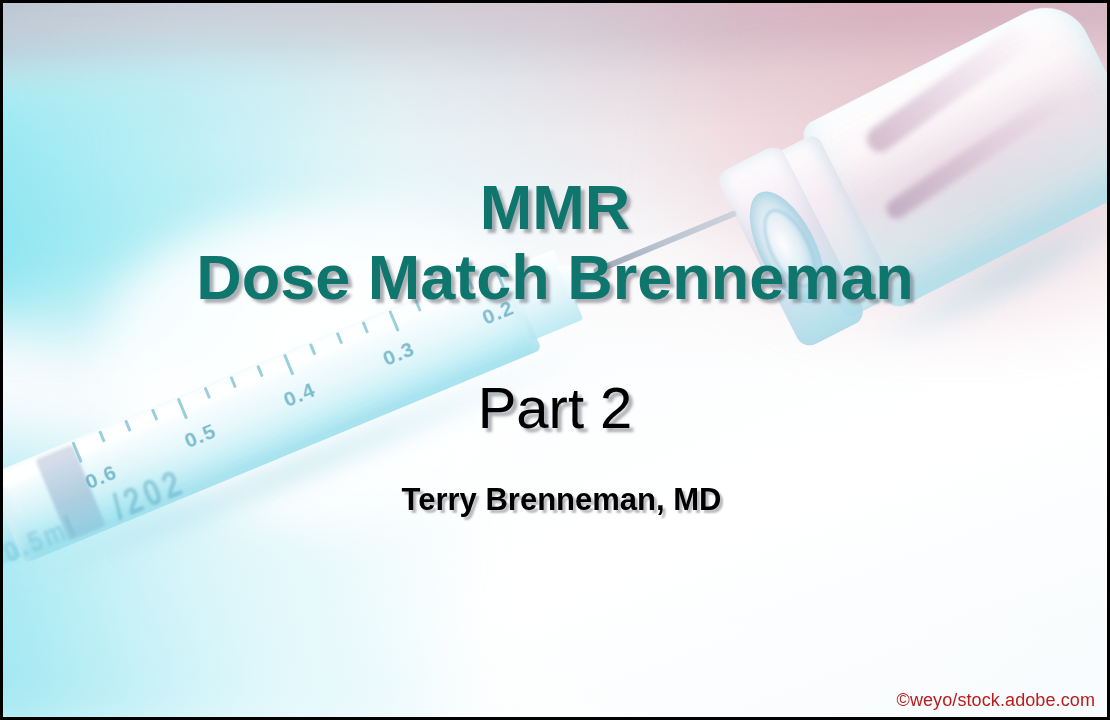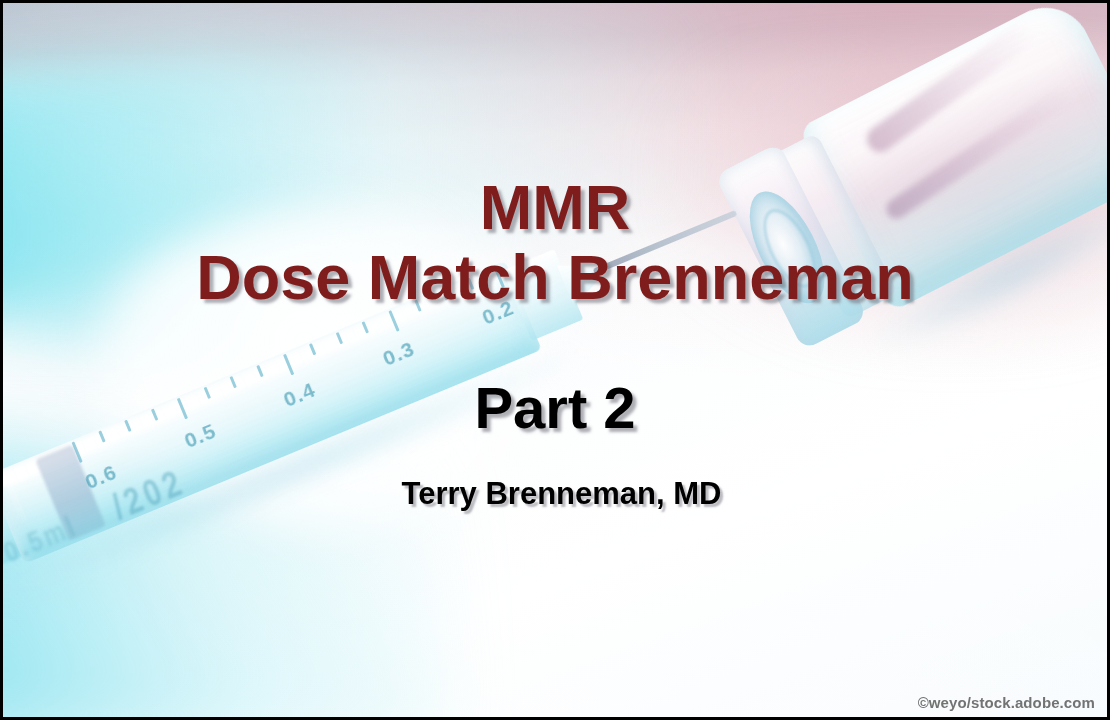--- a/index.html
+++ b/index.html
@@ -384,38 +384,38 @@
     flex-direction: column;
     align-items: center;
     pointer-events: none;
   }
   .text-layer > * { pointer-events: auto; }
 
   .title {
     margin: 0;
     width: 100%;
     text-align: center;
-    color: #7f1d1d;
+    color: #0f766e;
     font-weight: 700;
     font-size: 63px;
     line-height: 1.08;
     letter-spacing: 0px;
     text-shadow: 4px 4px 3px rgba(110,110,120,0.55);
     white-space: nowrap;
   }
   .title-line1 { margin-top: 170px; }
   .title-line2 { margin-top: 2px; }
 
   .part {
-    margin: 2px;
+    margin: 8px;
     margin-top: 66px;
     width: 100%;
     text-align: center;
     color: #000000;
-    font-weight: 700;
+    font-weight: 400;
     font-size: 58px;
     line-height: 1.06;
     text-shadow: 4px 4px 3px rgba(110,110,120,0.55);
     white-space: nowrap;
   }
 
   .author {
     margin: 0;
     margin-top: 36px;
     width: 100%;
@@ -426,23 +426,23 @@
     line-height: 1.1;
     text-shadow: 3px 3px 2px rgba(120,120,130,0.50);
     white-space: nowrap;
     padding-left: 13px;
   }
 
   .credit {
     position: absolute;
     right: 12px;
     bottom: 6px;
-    font-size: 15px;
-    font-weight: 700;
-    color: #737373;
+    font-size: 18px;
+    font-weight: 400;
+    color: #b91c1c;
     letter-spacing: 0.1px;
     white-space: nowrap;
   }
 </style>
 </head>
 <body>
 
 <div class="slide">
   <div class="stage">
 

